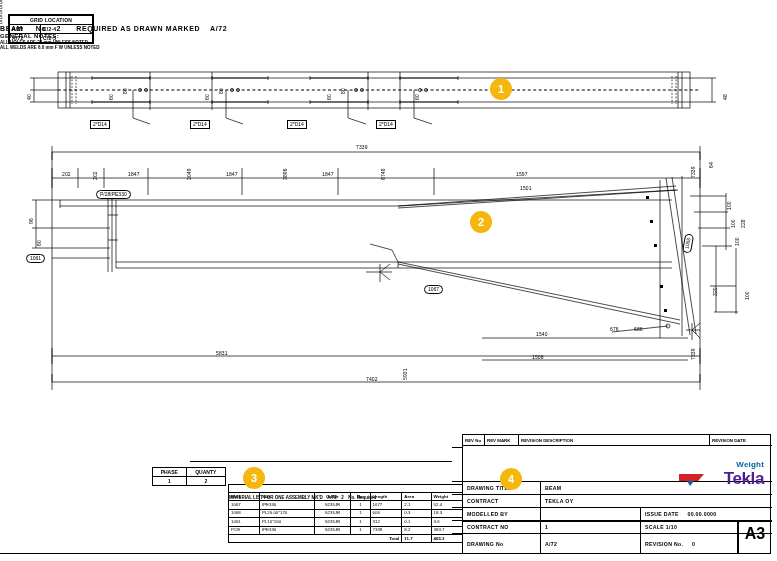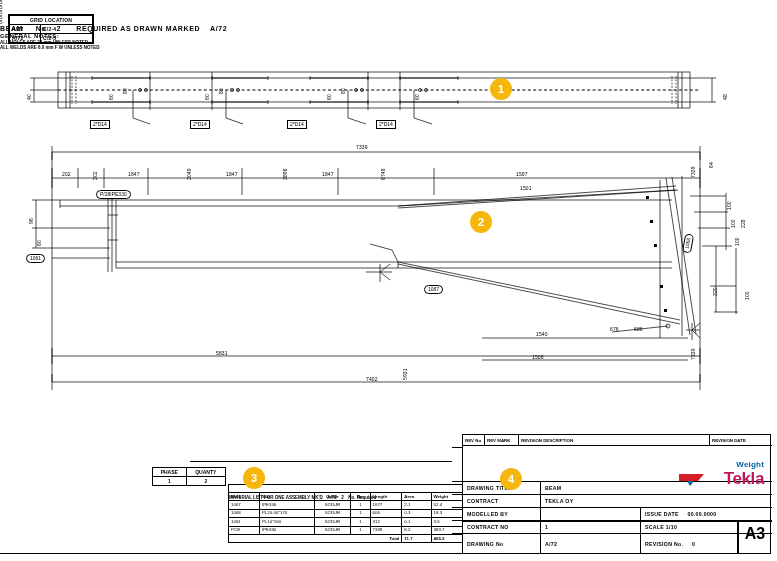--- a/index.html
+++ b/index.html
@@ -88,21 +88,21 @@
   .tlab2.noborder{border-right:none;width:131px;}
   #sizebox{position:absolute;left:275px;top:95px;width:33px;height:25px;
            box-sizing:border-box;border-left:1px solid #000;
            font-size:16px;font-weight:bold;text-align:center;line-height:25px;}
 
   
   #logo{position:absolute;right:6px;top:14px;width:96px;height:30px;}
   #logo .tword{position:absolute;right:2px;top:0px;font-size:8px;font-weight:bold;
       color:#0063a3;letter-spacing:.2px;font-family:"Liberation Sans",sans-serif;}
   #logo .kword{position:absolute;right:2px;top:10px;font-size:17px;font-weight:bold;
-      color:#be185d;letter-spacing:-.4px;line-height:18px;
+      color:#4c1d95;letter-spacing:-.4px;line-height:18px;
       font-family:"Liberation Sans",sans-serif;}
   #logo .mark{position:absolute;left:8px;top:12px;width:28px;height:15px;}
   svg{position:absolute;left:0;top:0;overflow:visible;}
 </style>
 </head>
 <body>
 
 <div id="sheet">
 
   <div id="gridloc" class="abs">

